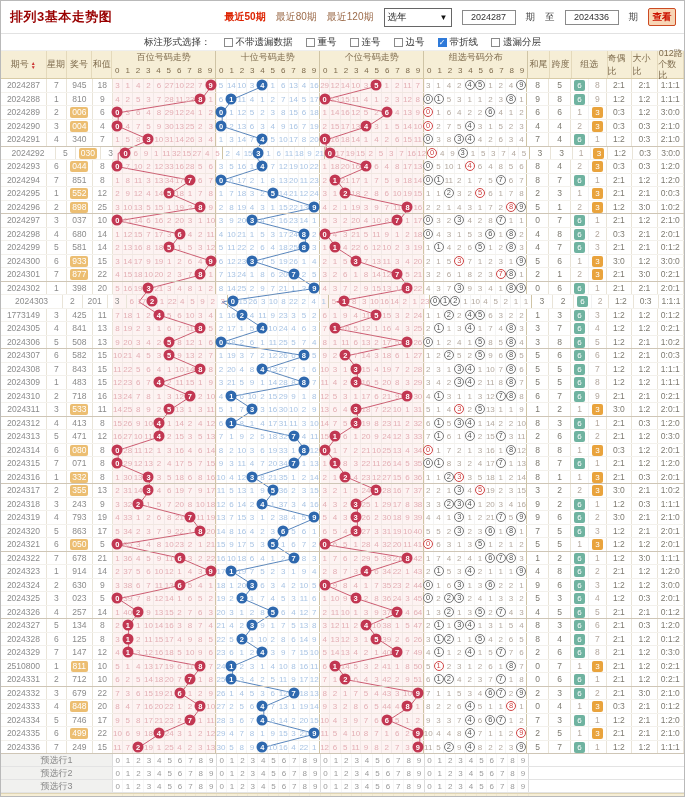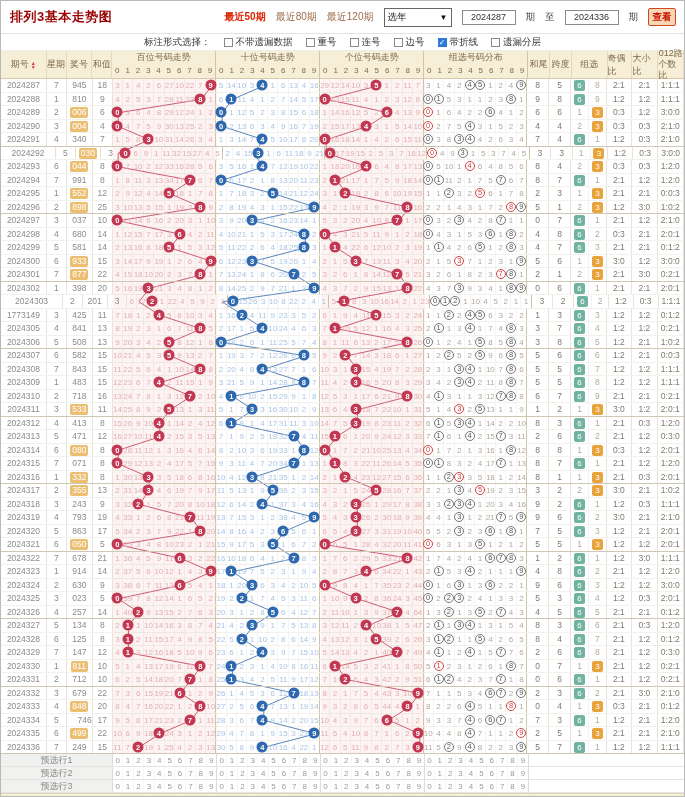--- a/index.html
+++ b/index.html
@@ -644,21 +644,21 @@
           <div class="rcell" style="width: 22px;">4</div>
           <div class="rcell" style="width: 18px; border-right: 1px solid rgba(0, 0, 0, 0.05);"><span class="miss-g">2</span></div>
           <div class="rcell" style="width: 18px;"><span class="badge" style="background: rgb(233, 163, 60);">3</span></div>
           <div class="rcell" style="width: 25px;">0:3</div>
           <div class="rcell" style="width: 26px;">0:3</div>
           <div class="rcell" style="width: 26px;">1:2:0</div>
         </div>
         <div class="trow">
           <div class="lcell" style="width: 46px;">2024294</div>
           <div class="lcell" style="width: 20px;">7</div>
-          <div class="lcell" style="width: 26px;">991</div>
+          <div class="lcell" style="width: 26px;">851</div>
           <div class="lcell" style="width: 20px;">8</div>
           <div class="dcell"><span class="miss-r">1</span></div>
           <div class="dcell"><span class="miss-r">8</span></div>
           <div class="dcell"><span class="miss-r">11</span></div>
           <div class="dcell"><span class="miss-r">3</span></div>
           <div class="dcell"><span class="miss-r">13</span></div>
           <div class="dcell"><span class="miss-r">34</span></div>
           <div class="dcell"><span class="miss-r">17</span></div>
           <div class="dcell">
             <span class="ball" style="background: rgb(194, 55, 82);">7</span>
@@ -2964,21 +2964,21 @@
           <div class="dcell secend"><span class="miss-g">6</span></div>
           <div class="rcell" style="width: 22px;">2</div>
           <div class="rcell" style="width: 22px;">6</div>
           <div class="rcell" style="width: 18px; border-right: 1px solid rgba(0, 0, 0, 0.05);"><span class="badge" style="background: rgb(111, 179, 160);">6</span></div>
           <div class="rcell" style="width: 18px;"><span class="miss-g">8</span></div>
           <div class="rcell" style="width: 25px;">2:1</div>
           <div class="rcell" style="width: 26px;">1:2</div>
           <div class="rcell" style="width: 26px;">0:3:0</div>
         </div>
         <div class="trow">
-          <div class="lcell" style="width: 46px;">2024330</div>
+          <div class="lcell" style="width: 46px;">2510800</div>
           <div class="lcell" style="width: 20px;">1</div>
           <div class="lcell" style="width: 26px;"><span class="num-hl">811</span></div>
           <div class="lcell" style="width: 20px;">10</div>
           <div class="dcell"><span class="miss-r">5</span></div>
           <div class="dcell"><span class="miss-r">1</span></div>
           <div class="dcell"><span class="miss-r">4</span></div>
           <div class="dcell"><span class="miss-r">13</span></div>
           <div class="dcell"><span class="miss-r">17</span></div>
           <div class="dcell"><span class="miss-r">19</span></div>
           <div class="dcell"><span class="miss-r">6</span></div>
@@ -3222,21 +3222,21 @@
           <div class="rcell" style="width: 22px;">4</div>
           <div class="rcell" style="width: 18px; border-right: 1px solid rgba(0, 0, 0, 0.05);"><span class="miss-g">1</span></div>
           <div class="rcell" style="width: 18px;"><span class="badge" style="background: rgb(233, 163, 60);">3</span></div>
           <div class="rcell" style="width: 25px;">0:3</div>
           <div class="rcell" style="width: 26px;">2:1</div>
           <div class="rcell" style="width: 26px;">0:1:2</div>
         </div>
         <div class="trow">
           <div class="lcell" style="width: 46px;">2024334</div>
           <div class="lcell" style="width: 20px;">5</div>
-          <div class="lcell" style="width: 26px; text-align: right;">746</div>
+          <div class="lcell" style="width: 26px;">746</div>
           <div class="lcell" style="width: 20px;">17</div>
           <div class="dcell"><span class="miss-r">9</span></div>
           <div class="dcell"><span class="miss-r">5</span></div>
           <div class="dcell"><span class="miss-r">8</span></div>
           <div class="dcell"><span class="miss-r">17</span></div>
           <div class="dcell"><span class="miss-r">21</span></div>
           <div class="dcell"><span class="miss-r">23</span></div>
           <div class="dcell"><span class="miss-r">2</span></div>
           <div class="dcell">
             <span class="ball" style="background: rgb(194, 55, 82);">7</span>

